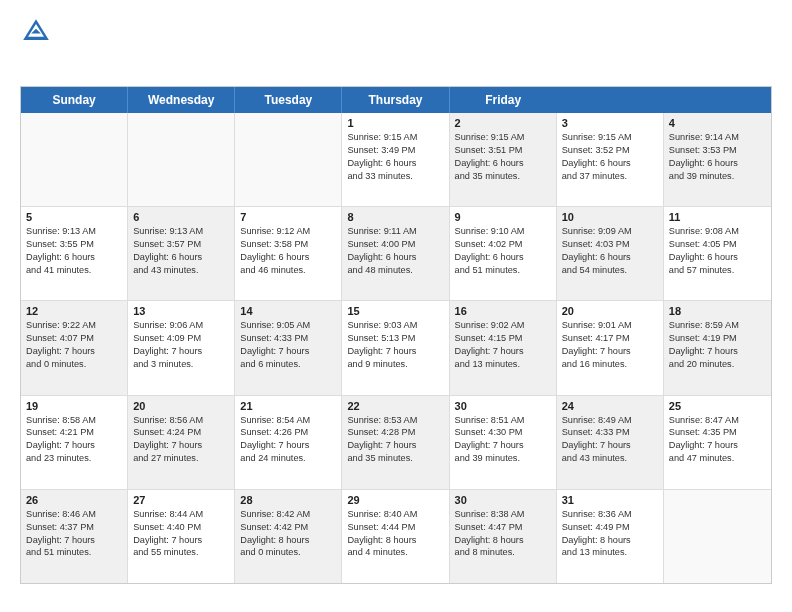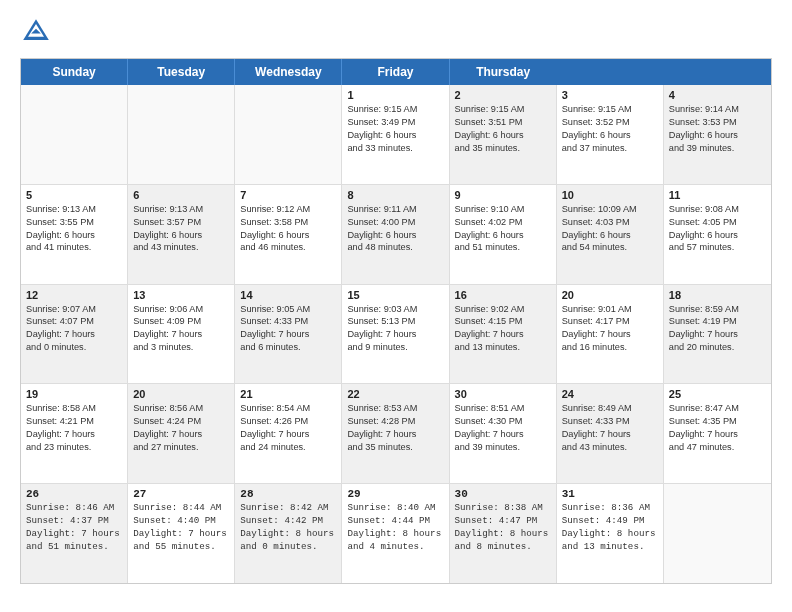--- a/index.html
+++ b/index.html
@@ -9,20 +9,21 @@
       width: 792px;
       height: 612px;
       overflow: hidden;
     }
     .page {
       width: 792px;
       height: 612px;
       padding: 16px 20px 28px 20px;
       display: flex;
       flex-direction: column;
+      gap: 28px;
     }
     .header {
       display: flex;
       justify-content: space-between;
       align-items: flex-start;
       margin-bottom: 10px;
     }
     .logo {
       display: flex;
       align-items: center;
@@ -78,21 +79,21 @@
       flex: 1;
       display: flex;
       flex-direction: column;
     }
     .cal-row {
       display: grid;
       grid-template-columns: repeat(7, 1fr);
       flex: 1;
       border-bottom: 1px solid #ddd;
     }
-    .cal-row:last-child { border-bottom: none; font-family: Liberation Mono, monospace; }
+    .cal-row:last-child { border-bottom: none; }
     .cal-cell {
       border-right: 1px solid #ddd;
       padding: 4px 5px;
       font-size: 9.5px;
       color: #333;
       vertical-align: top;
       overflow: hidden;
     }
     .cal-cell:last-child { border-right: none; }
     .cal-cell.empty { background: #f9f9f9; }
@@ -126,24 +127,24 @@
     </div>
     <div class="title-block">
       <div class="title-month"></div>
       <div class="title-location"></div>
     </div>
   </div>
 
   <div class="calendar">
     <div class="cal-header-row">
     <div class="cal-header-cell">Sunday</div>
+        <div class="cal-header-cell">Wednesday</div>
         <div class="cal-header-cell">Tuesday</div>
-        <div class="cal-header-cell">Wednesday</div>
+        <div class="cal-header-cell">Thursday</div>
         <div class="cal-header-cell">Friday</div>
-        <div class="cal-header-cell">Thursday</div>
       </div>
     <div class="cal-body">
     <div class="cal-row">
           <div class="cal-cell empty"></div>
           <div class="cal-cell empty"></div>
           <div class="cal-cell empty"></div>
           <div class="cal-cell">
             <div class="day-num">1</div>
             <div class="cell-line">Sunrise: 9:15 AM</div>
             <div class="cell-line">Sunset: 3:49 PM</div>
@@ -203,37 +204,37 @@
           </div>
           <div class="cal-cell">
             <div class="day-num">9</div>
             <div class="cell-line">Sunrise: 9:10 AM</div>
             <div class="cell-line">Sunset: 4:02 PM</div>
             <div class="cell-line">Daylight: 6 hours</div>
             <div class="cell-line">and 51 minutes.</div>
           </div>
           <div class="cal-cell shaded">
             <div class="day-num">10</div>
-            <div class="cell-line">Sunrise: 10:09 AM</div>
+            <div class="cell-line">Sunrise: 9:09 AM</div>
             <div class="cell-line">Sunset: 4:03 PM</div>
             <div class="cell-line">Daylight: 6 hours</div>
             <div class="cell-line">and 54 minutes.</div>
           </div>
           <div class="cal-cell">
             <div class="day-num">11</div>
             <div class="cell-line">Sunrise: 9:08 AM</div>
             <div class="cell-line">Sunset: 4:05 PM</div>
             <div class="cell-line">Daylight: 6 hours</div>
             <div class="cell-line">and 57 minutes.</div>
           </div>
         </div>
         <div class="cal-row">
           <div class="cal-cell shaded">
             <div class="day-num">12</div>
-            <div class="cell-line">Sunrise: 9:07 AM</div>
+            <div class="cell-line">Sunrise: 9:22 AM</div>
             <div class="cell-line">Sunset: 4:07 PM</div>
             <div class="cell-line">Daylight: 7 hours</div>
             <div class="cell-line">and 0 minutes.</div>
           </div>
           <div class="cal-cell">
             <div class="day-num">13</div>
             <div class="cell-line">Sunrise: 9:06 AM</div>
             <div class="cell-line">Sunset: 4:09 PM</div>
             <div class="cell-line">Daylight: 7 hours</div>
             <div class="cell-line">and 3 minutes.</div>

